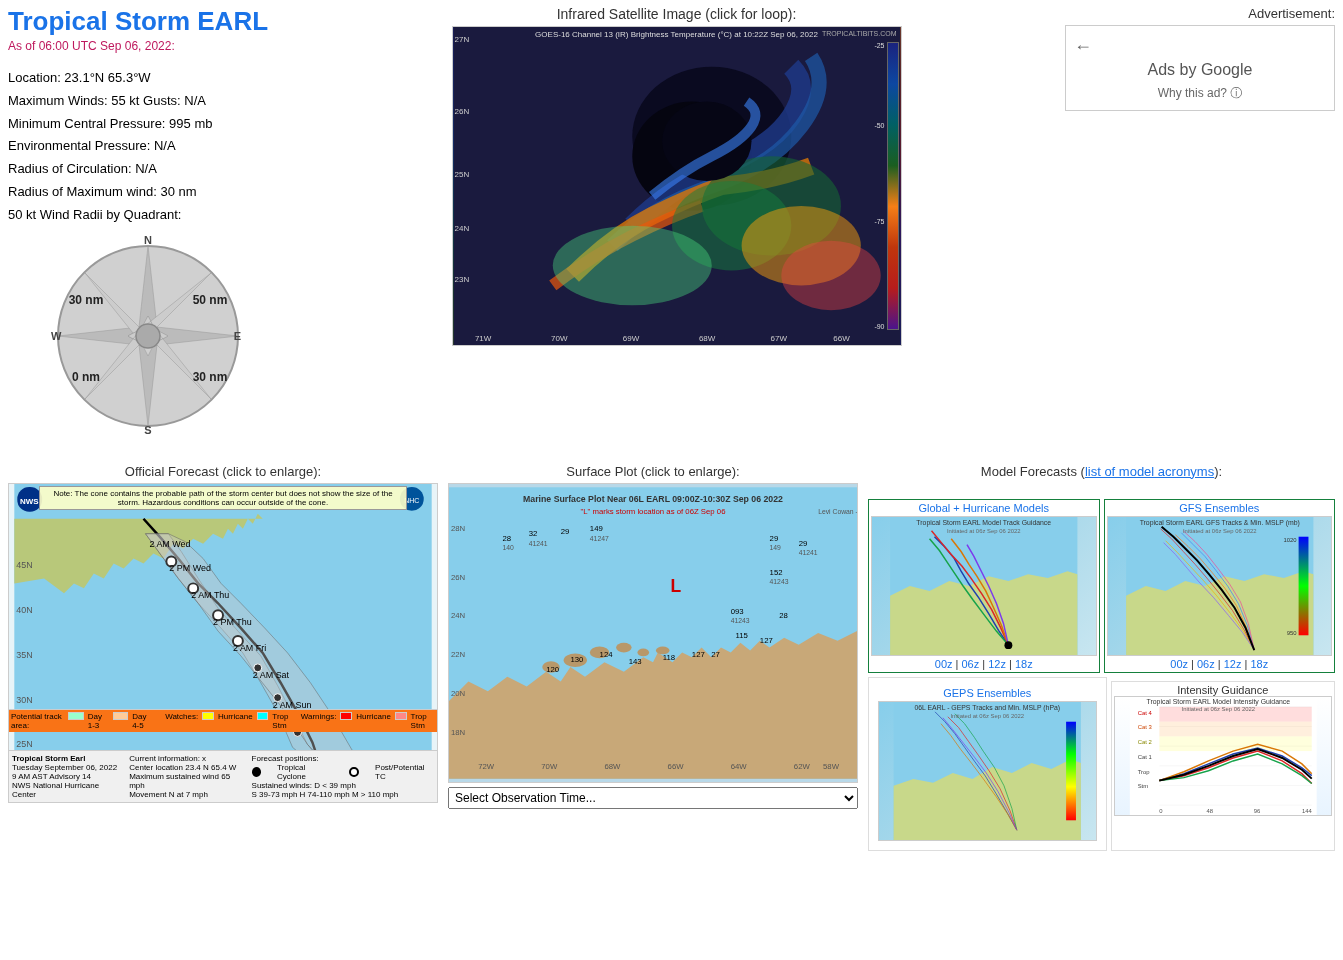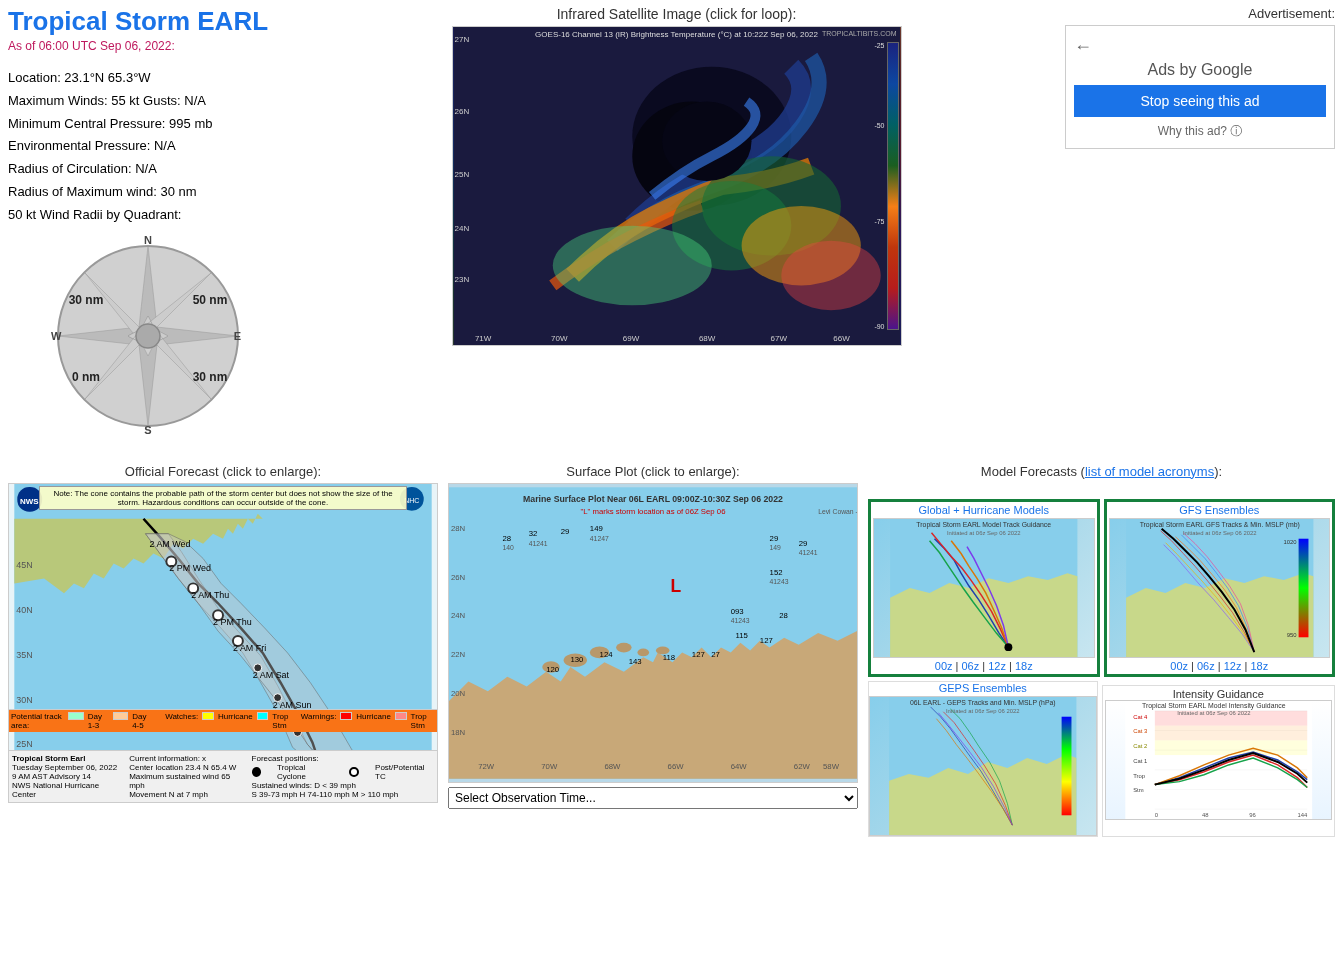--- a/index.html
+++ b/index.html
@@ -41,32 +41,32 @@
     
     
     .map-box { width: 100%; height: 320px; border: 1px solid #ccc; background: #e8f4f8; position: relative; cursor: pointer; overflow: hidden; }
     
     
     .surface-map { width: 100%; height: 300px; border: 1px solid #ccc; background: #b8d8e8; position: relative; overflow: hidden; cursor: pointer; }
     .obs-select { margin-top: 4px; width: 100%; font-size: 12px; padding: 2px; }
     
     
     .model-grid { display: grid; grid-template-columns: 1fr 1fr; gap: 4px; }
-    .model-box { border: 3px solid #15803d; padding: 2px; }
+    .model-box { border: 1px solid #15803d; padding: 2px; }
     .model-title { text-align: center; font-size: 11px; color: #1a73e8; margin-bottom: 2px; }
     .model-img { width: 100%; height: 140px; background: linear-gradient(135deg, #87ceeb 0%, #a8d8ea 50%, #c8e6f0 100%); border: 1px solid #ccc; position: relative; overflow: hidden; }
     .model-time-links { text-align: center; font-size: 11px; margin-top: 2px; }
     .model-time-links a { color: #1a73e8; text-decoration: none; }
     .model-time-links span { color: #333; }
     
     .intensity-box { border: 1px solid #ddd; padding: 2px; margin-top: 4px; }
     .intensity-title { text-align: center; font-size: 11px; color: #333; }
     .intensity-img { width: 100%; height: 120px; background: linear-gradient(180deg, #fff 0%, #e8f4ff 100%); border: 1px solid #ccc; position: relative; }
     
-    .geps-box { border: 1px solid #ddd; padding: 0; }
+    .geps-box { border: 1px solid #ddd; padding: 9px; }
     .geps-title { text-align: center; font-size: 11px; color: #1a73e8; margin-bottom: 2px; }
     .geps-img { width: 100%; height: 140px; background: linear-gradient(135deg, #87ceeb 0%, #a8d8ea 50%, #c8e6f0 100%); border: 1px solid #ccc; position: relative; overflow: hidden; }
     
     .model-forecasts-header { text-align: center; font-size: 13px; color: #333; margin-bottom: 20px; }
     .model-forecasts-header a { color: #1a73e8; }
     
     
     .wind-rose-svg { display: block; margin: 10px auto; }
   </style>
 </head>
@@ -177,21 +177,20 @@
       </div>
     </div>
 
     <div class="right-col">
       <div class="ad-title">Advertisement:</div>
       <div class="ad-box">
         <div style="display:flex;align-items:center;margin-bottom:4px;">
           <span class="ad-back">←</span>
         </div>
         <div class="ads-by-google">Ads by Google</div>
-        <button class="stop-ad-btn">Stop seeing this ad</button>
         <div class="why-ad">Why this ad? ⓘ</div>
       </div>
     </div>
   </div>
 
   <div class="bottom-section">
 
     <div class="bottom-left">
       <div class="sub-section-title">Official Forecast (click to enlarge):</div>
       <div class="map-box">

